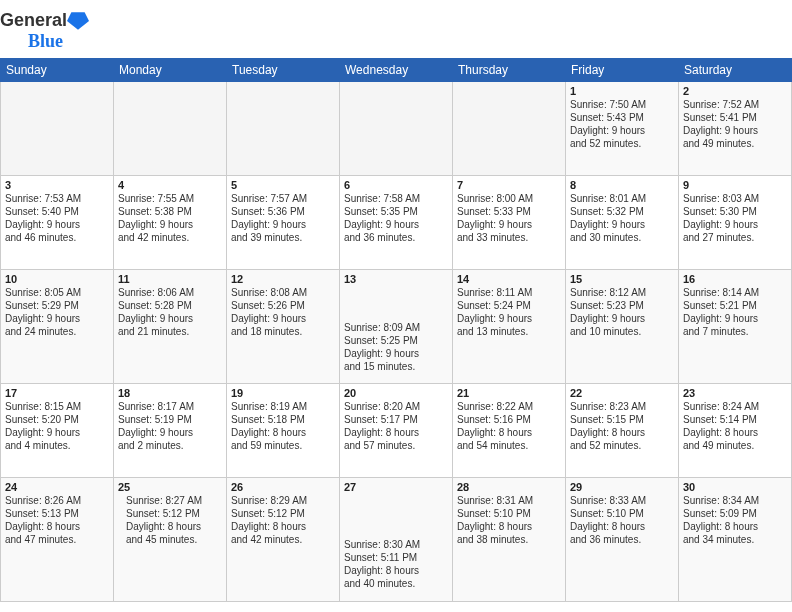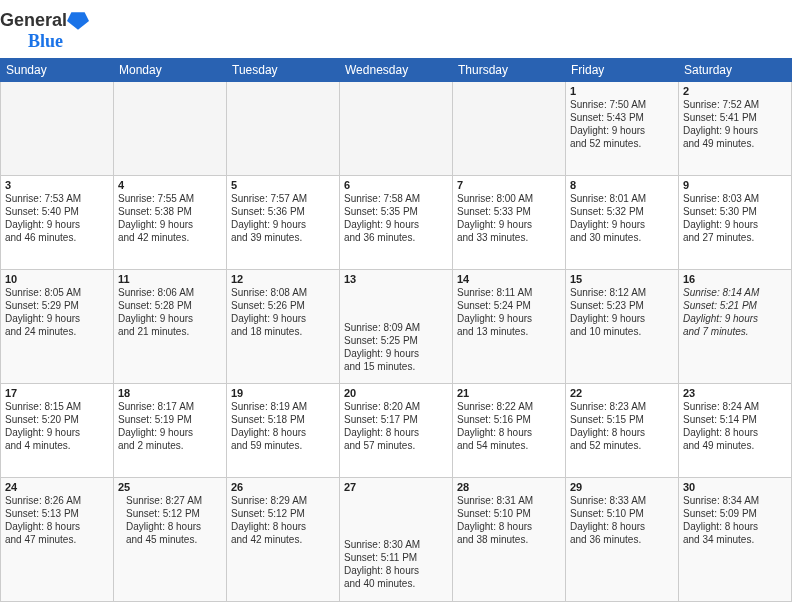--- a/index.html
+++ b/index.html
@@ -254,21 +254,21 @@
           </td>
           <td>
             <span class="day-num">15</span>
             <div class="day-info" style="white-space: pre-line;">Sunrise: 8:12 AM
 Sunset: 5:23 PM
 Daylight: 9 hours
 and 10 minutes.</div>
           </td>
           <td>
             <span class="day-num">16</span>
-            <div class="day-info" style="white-space: pre-line; font-style: italic;">Sunrise: 8:14 AM
+            <div class="day-info" style="white-space: pre-line;">Sunrise: 8:14 AM
 Sunset: 5:21 PM
 Daylight: 9 hours
 and 7 minutes.</div>
           </td>
         </tr>
         <tr class="cal-row">
           <td>
             <span class="day-num">17</span>
             <div class="day-info" style="white-space: pre-line;">Sunrise: 8:15 AM
 Sunset: 5:20 PM

